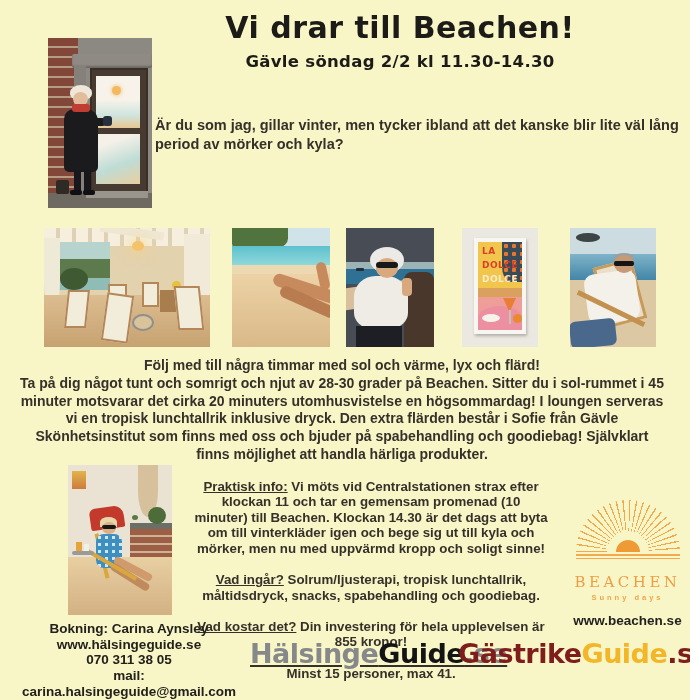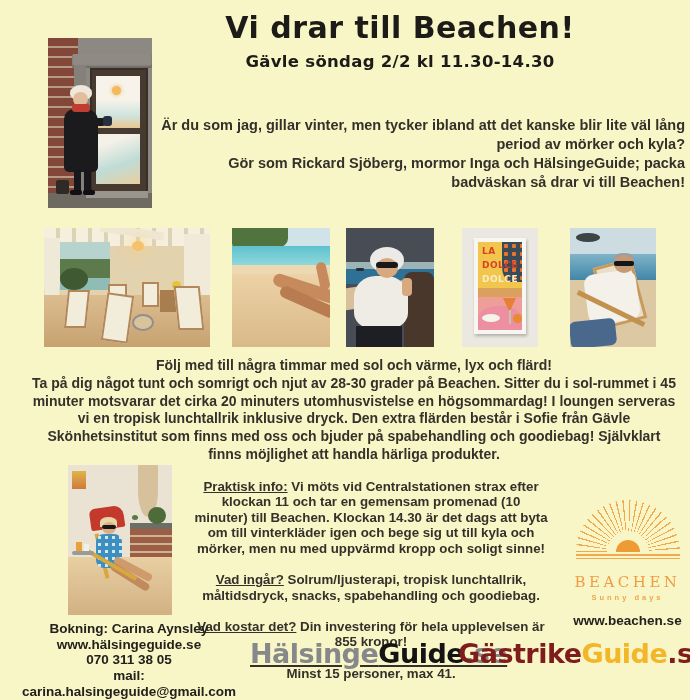--- a/index.html
+++ b/index.html
@@ -4,23 +4,23 @@
 <style>
   html,body{margin:0;padding:0;}
   body{font-family:"Liberation Sans",sans-serif;}
   .page{position:relative;width:690px;height:700px;background:#f8f6c6;overflow:hidden;color:#35312a;}
   .abs{position:absolute;}
 
   
   .header{left:150px;top:10px;width:500px;text-align:center;}
   .title{font-family:"DejaVu Sans",sans-serif;font-size:30px;font-weight:800;color:#1d1b18;letter-spacing:.5px;}
   .subtitle{margin-top:7px;font-family:"DejaVu Sans",sans-serif;font-size:16.5px;font-weight:800;color:#1d1b18;letter-spacing:.3px;}
-  .intro{left:155px;top:116px;width:530px;text-align:right;font-size:14.5px;line-height:1.32;font-weight:700;}
+  .intro{left:155px;top:116px;width:530px;text-align:left;font-size:14.5px;line-height:1.32;font-weight:700;}
   .intro div{margin:0;}
-  .main-text{left:32px;top:357px;width:644px;text-align:center;font-size:14px;line-height:1.27;font-weight:700;}
+  .main-text{left:20px;top:357px;width:644px;text-align:center;font-size:14px;line-height:1.27;font-weight:700;}
   .practical{left:178px;top:463px;width:386px;text-align:center;font-size:13.3px;line-height:1.16;font-weight:700;}
   .practical .seg{margin:16px;}
   .u{text-decoration:underline;}
   .contact{left:8px;top:621px;width:242px;text-align:center;font-size:13.5px;line-height:1.16;font-weight:700;color:#23211c;}
 
   
   .beachen{left:555px;top:500px;width:145px;text-align:center;}
   .bn-sun{position:relative;width:104px;height:52px;margin:0 auto;border-radius:104px 104px 0 0;
     background:repeating-conic-gradient(from 270deg at 50% 100%, #f2a94e 0deg 1.6deg, rgba(0,0,0,0) 1.6deg 7.6deg);}
   .bn-sun-gap{position:absolute;left:50%;bottom:0;transform:translateX(-50%);width:42px;height:21px;border-radius:42px 42px 0 0;background:#f8f6c6;}
@@ -185,21 +185,20 @@
     <div class="dp-shoe2"></div>
   </div>
 
   <div class="abs header">
     <div class="title">Vi drar till Beachen!</div>
     <div class="subtitle">Gävle söndag 2/2 kl 11.30-14.30</div>
   </div>
 
   <div class="abs intro">
     <div>Är du som jag, gillar vinter, men tycker ibland att det kanske blir lite väl lång period av mörker och kyla?</div>
-    <div>Gör som Rickard Sjöberg, mormor Inga och HälsingeGuide; packa badväskan så drar vi till Beachen!</div>
   </div>
 
   <div class="photo sunroom-photo">
     <div class="sr-canopy"></div>
     <div class="sr-beam"></div>
     <div class="sr-mural"></div>
     <div class="sr-curtainL"></div>
     <div class="sr-curtainR"></div>
     <div class="sr-lamp"></div>
     <div class="sr-plant"></div>

